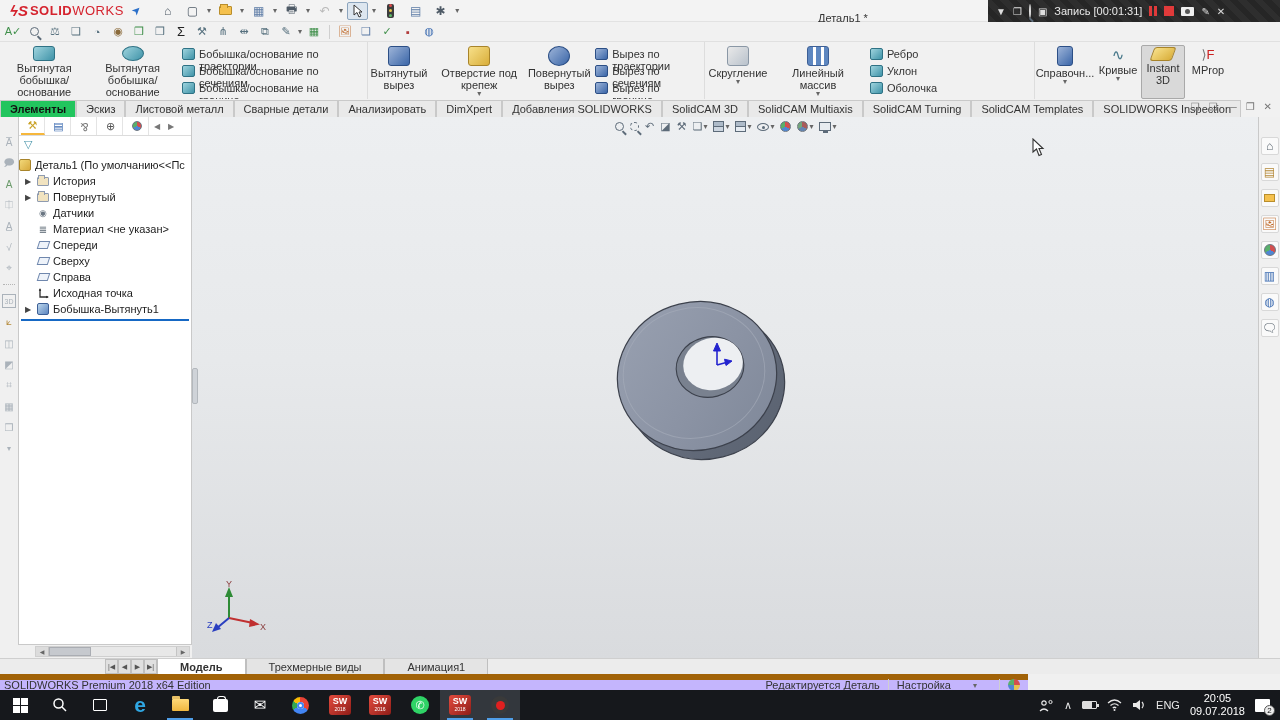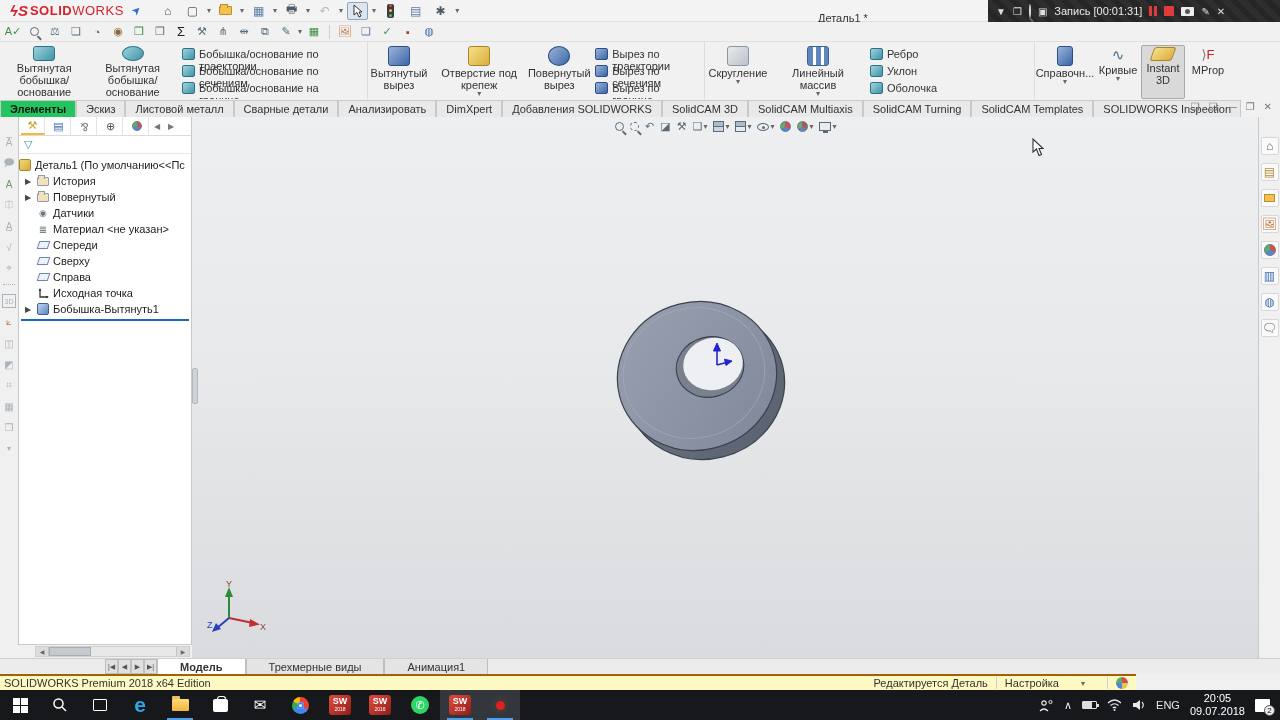--- a/index.html
+++ b/index.html
@@ -102,21 +102,21 @@
   
   #hscroll{left:35px;top:646px;width:155px;height:11px;display:flex;background:#e8e8e8;border:1px solid #cfcfcf}
   #hscroll .sb{width:13px;height:9px;background:#dcdcdc;border-right:1px solid #c4c4c4;font-size:6px;color:#666;display:flex;align-items:center;justify-content:center}
   #hscroll .thumb{width:42px;height:9px;background:#c6c9ce;border:1px solid #aaadb3}
 
   #modeltabs{left:0;top:658px;width:1280px;height:16px;background:#ececec;border-top:1px solid #cfcfcf;display:flex;align-items:flex-start}
   .mnav{width:13px;height:15px;background:#e0e0e0;border:1px solid #bfbfbf;font-size:7px;color:#555;display:flex;align-items:center;justify-content:center}
   .mtab{height:16px;padding:2px 22px;background:#e4e4e4;border:1px solid #bfbfbf;border-top:none;color:#333;white-space:nowrap}
   .mtab.active{background:#fff;font-weight:bold}
 
-  #statusbar{left:0;top:674px;width:1136px;height:16px;background:#fef9c3;border-top:2px solid #a16207;display:flex;align-items:center;color:#333}
+  #statusbar{left:0;top:674px;width:1028px;height:16px;background:#c4b5fd;border-top:6px solid #a16207;display:flex;align-items:center;color:#333}
   .st-sep{width:1px;height:12px;background:#cfcfcf;margin:0 8px}
   .sphere{width:12px;height:12px;border-radius:50%;background:conic-gradient(#d34f4f 0 90deg,#e7c24f 90deg 180deg,#4f87d3 180deg 270deg,#59b06b 270deg 360deg)}
 
   
   #taskbar{left:0;top:690px;width:1280px;height:30px;background:#16181c;display:flex;align-items:center;color:#fff}
   .tbi{width:40px;height:30px;display:flex;align-items:center;justify-content:center;position:relative}
   .tbi.open::after{content:"";position:absolute;left:7px;bottom:0;width:26px;height:2px;background:#4f9ee8}
   .tbi.activewin{background:#33373d}
   .winlogo{display:grid;grid-template-columns:7px 7px;grid-template-rows:7px 7px;gap:1px}
   .winlogo i{background:#fff;display:block}

